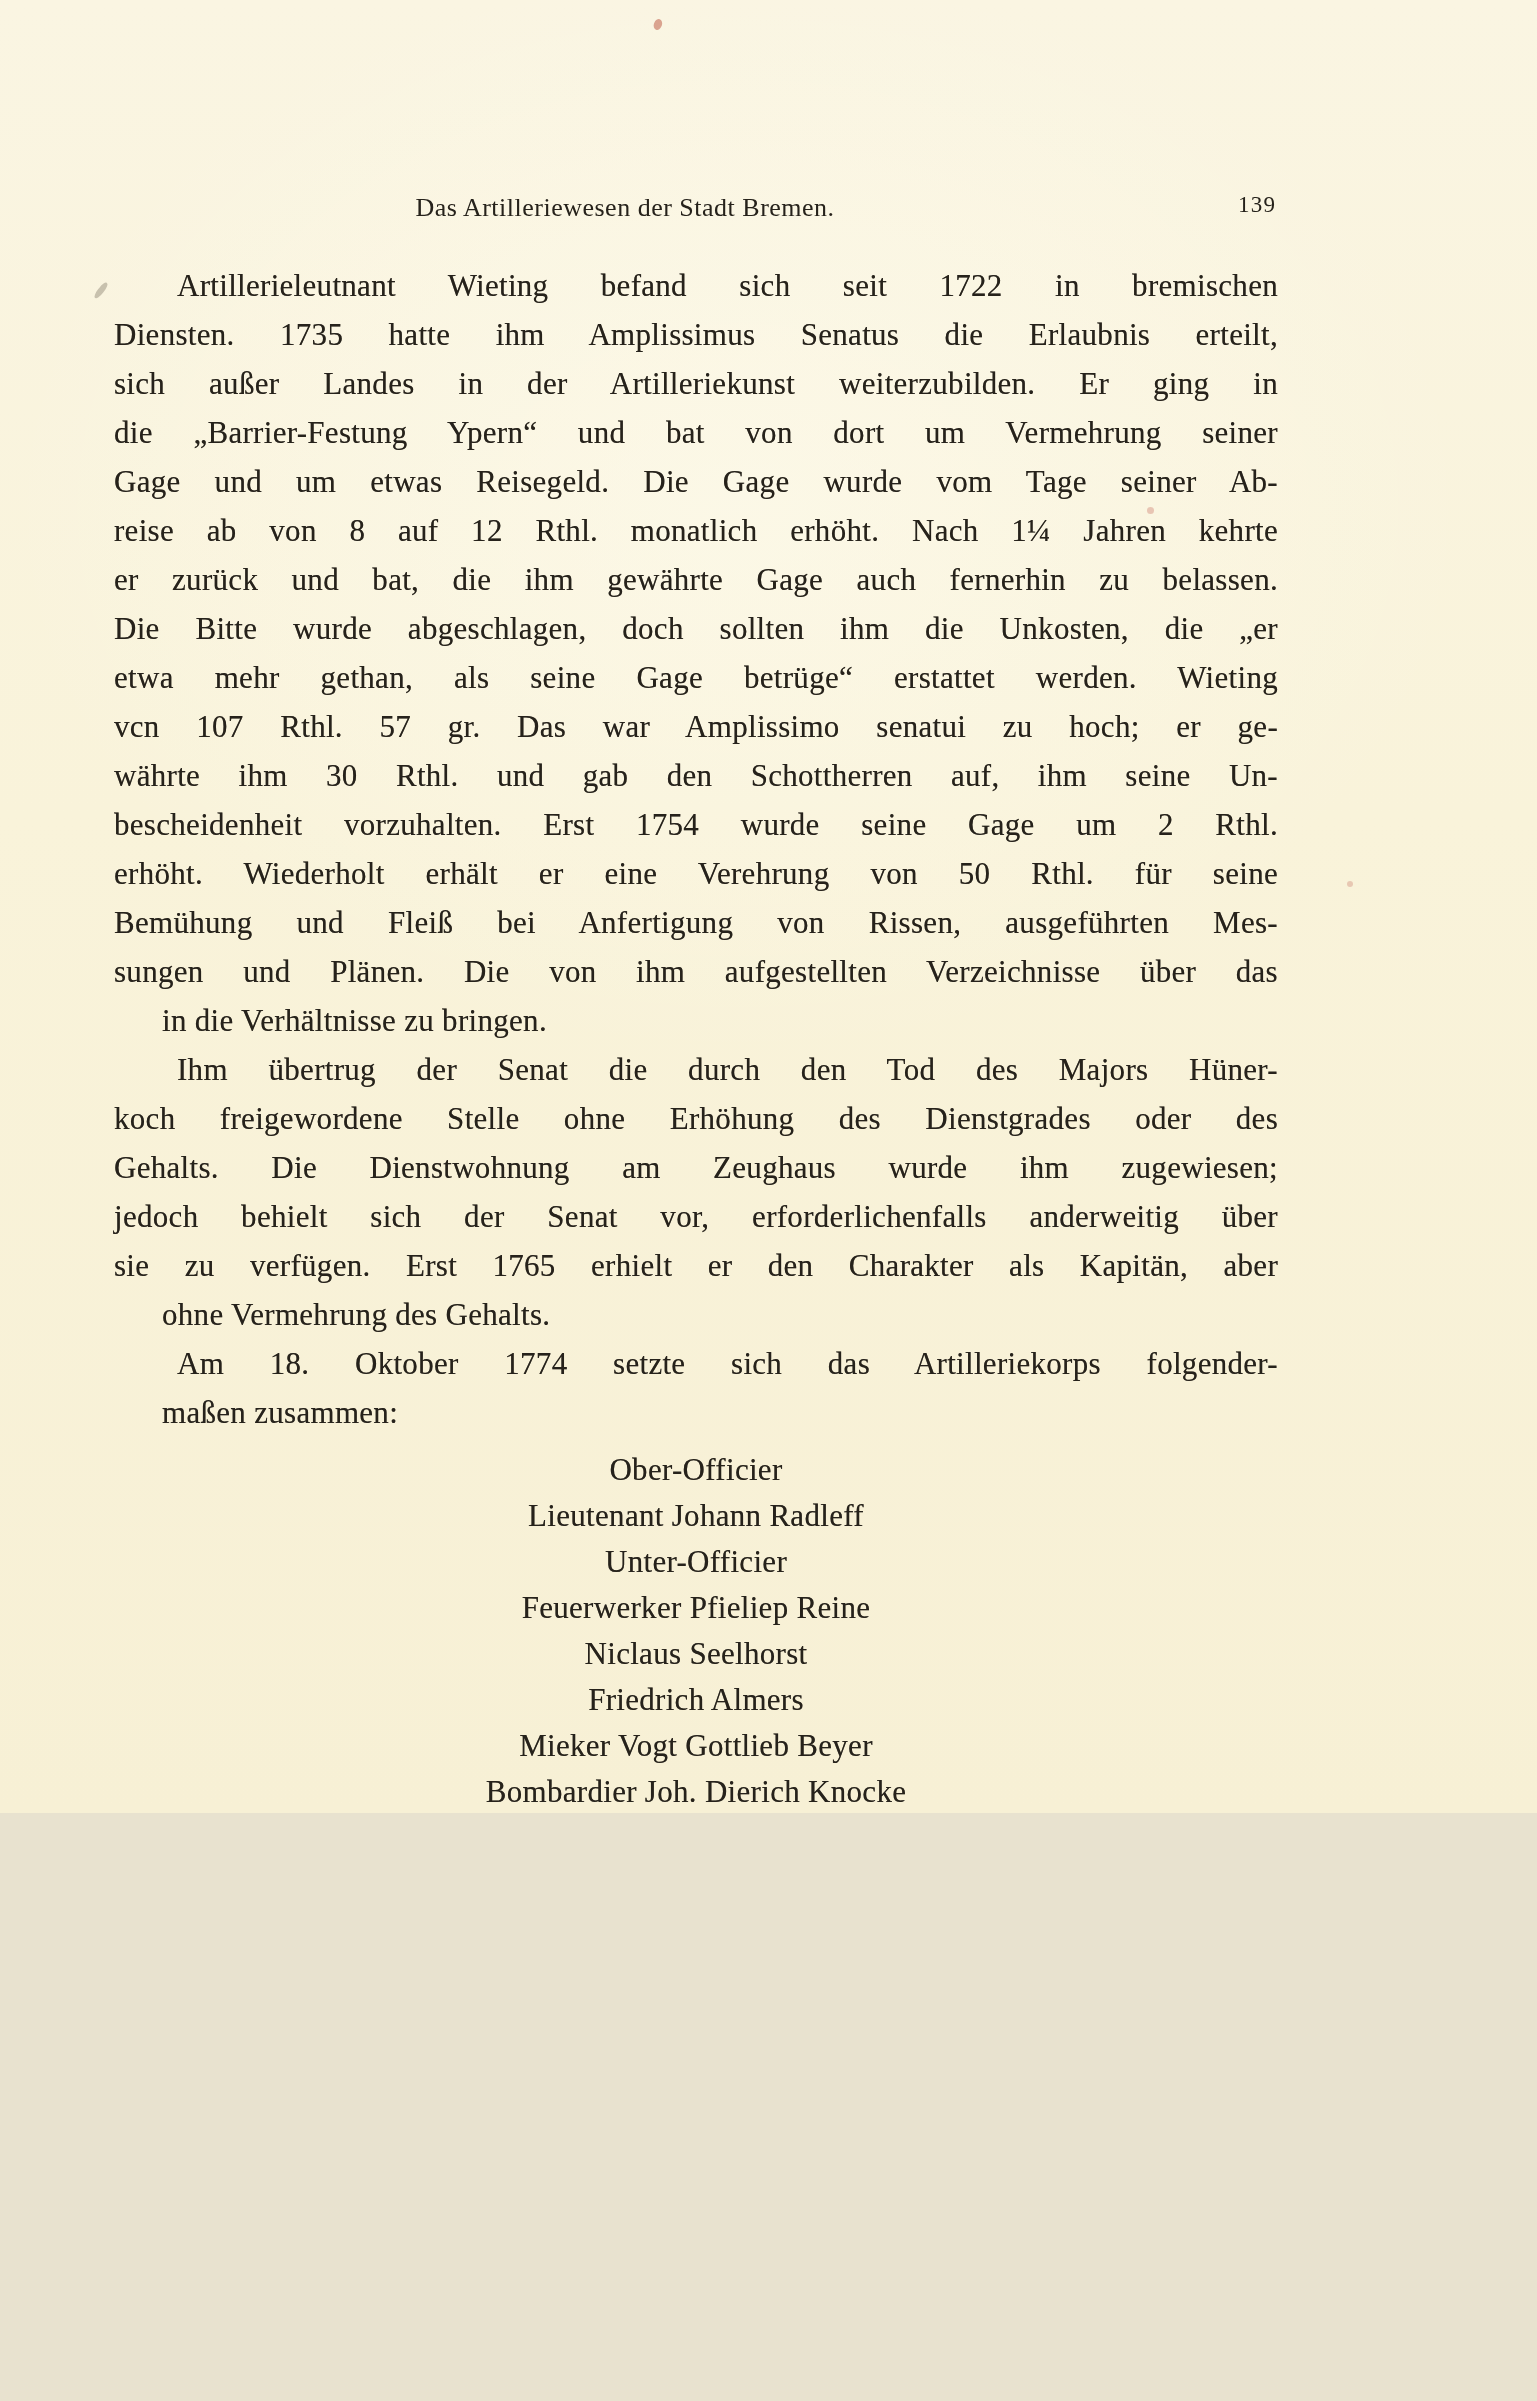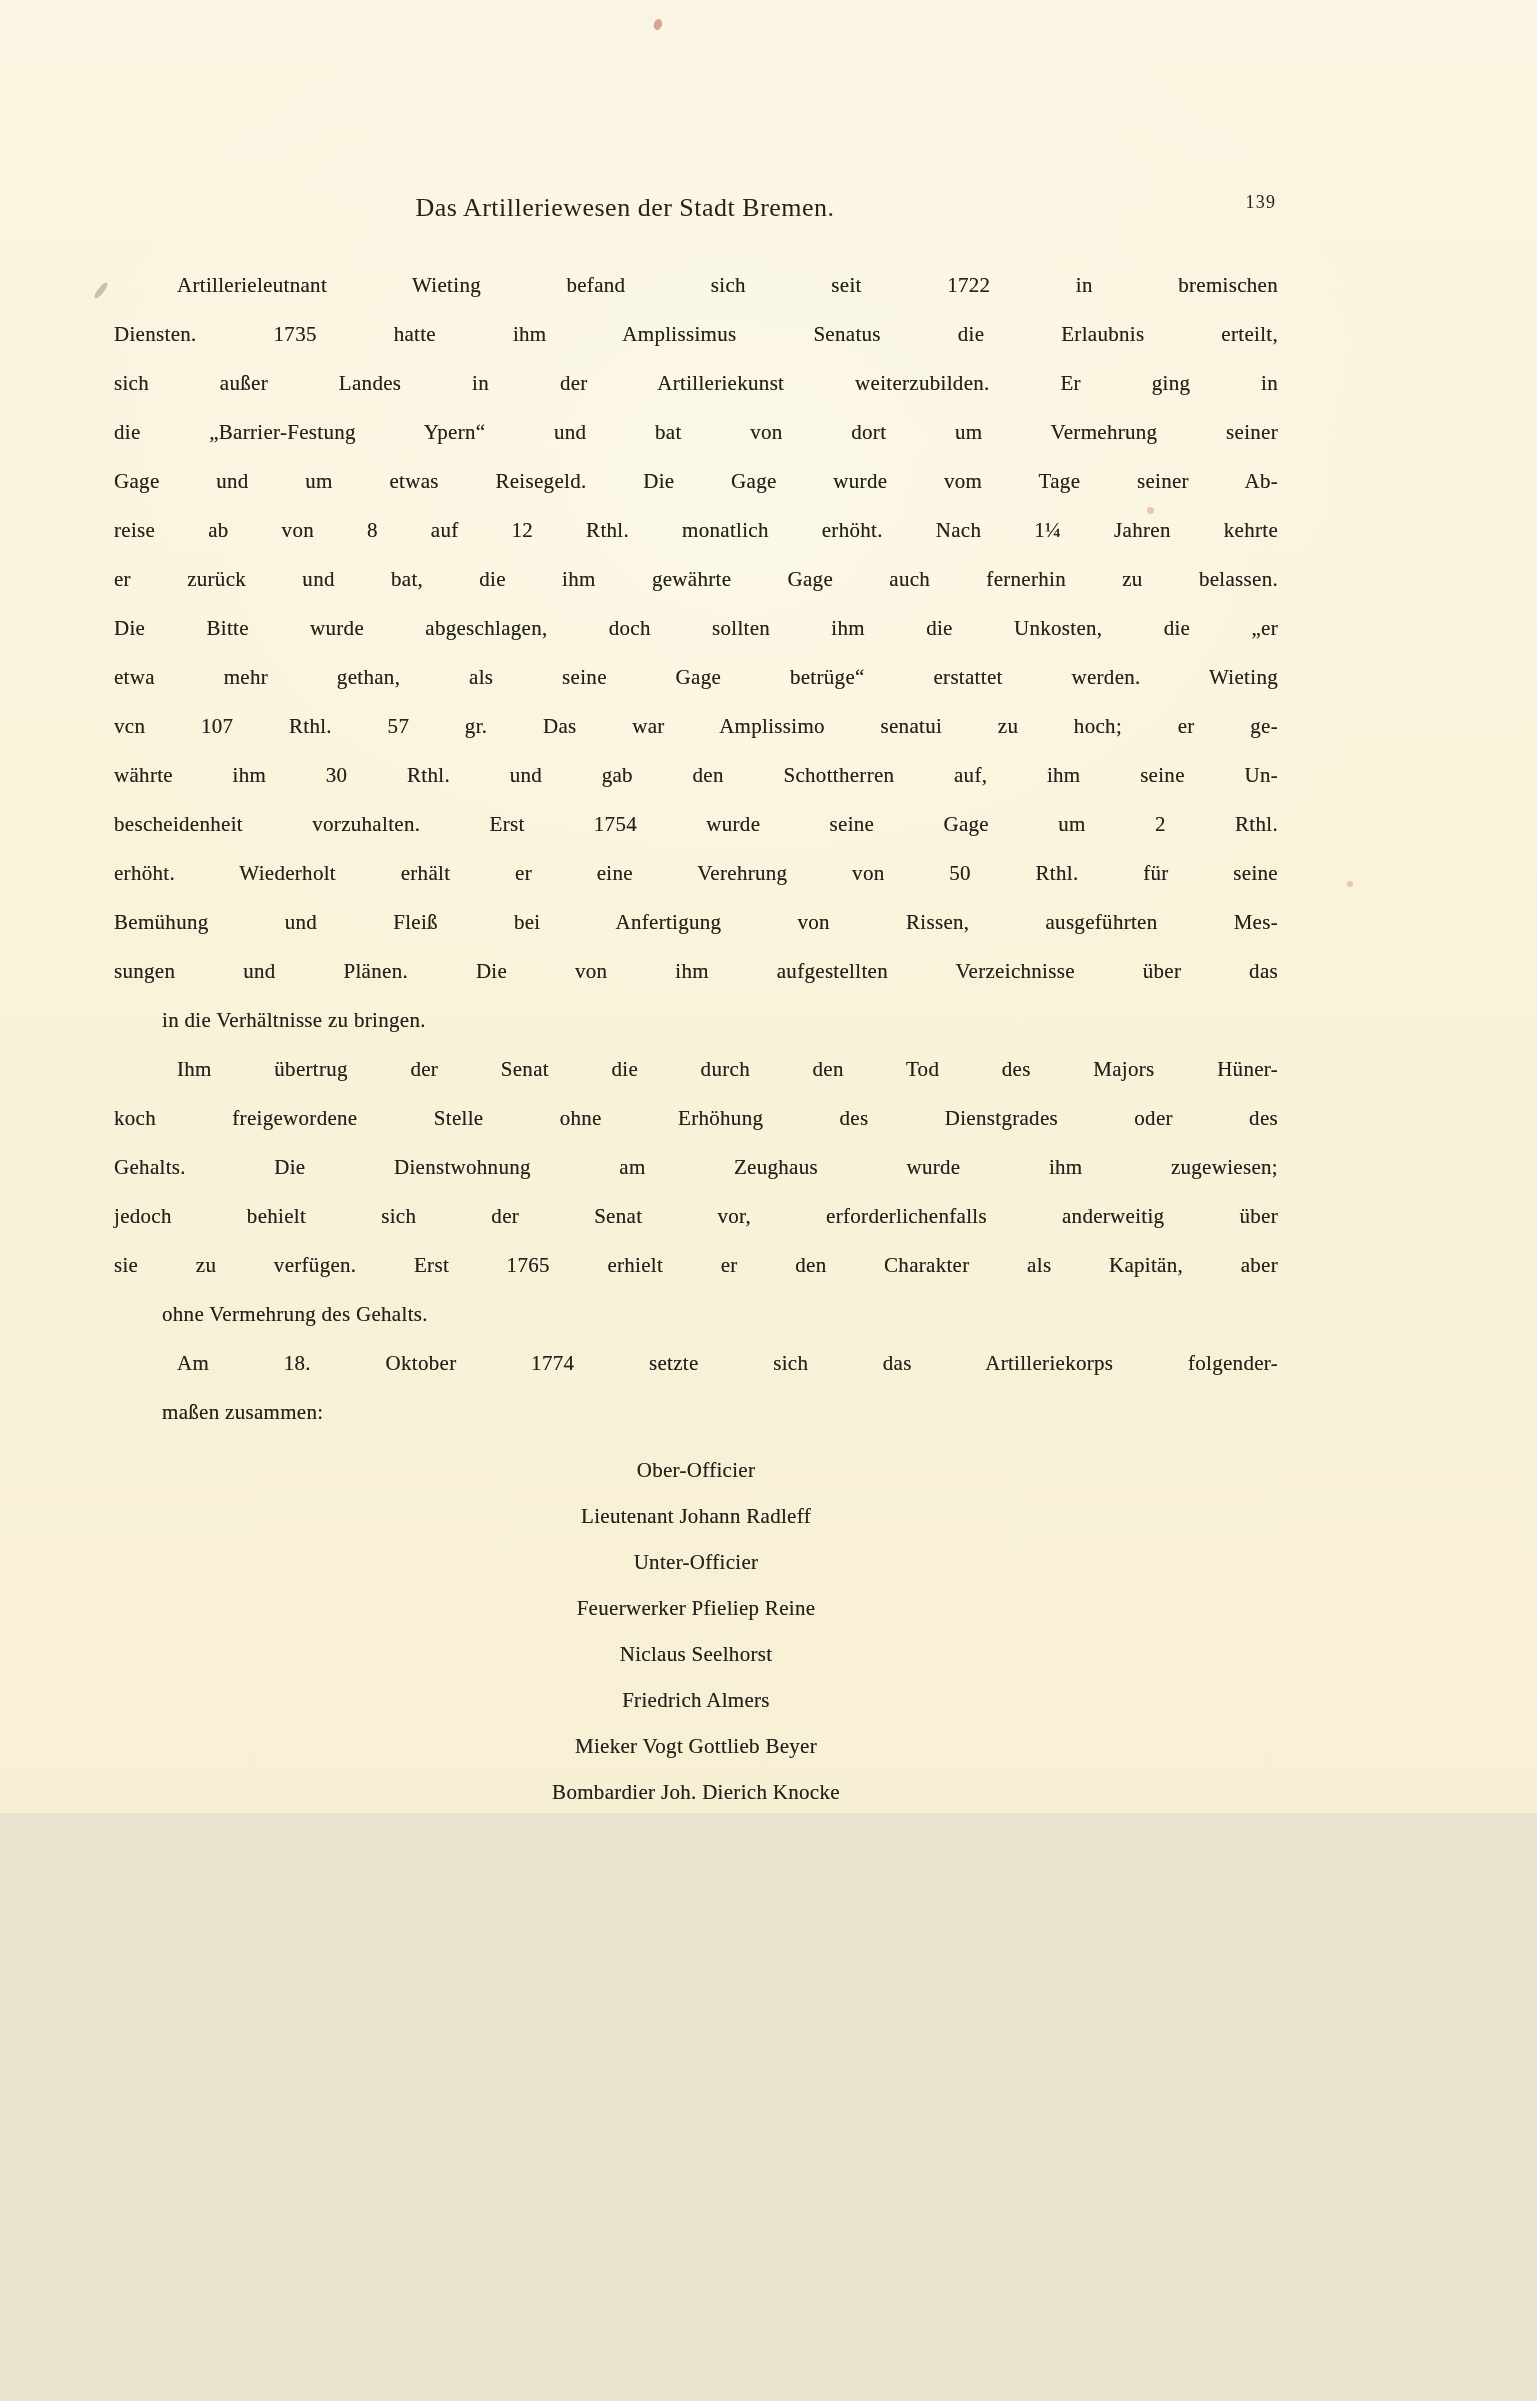--- a/index.html
+++ b/index.html
@@ -27,29 +27,29 @@
     left: 511px;
     top: 0;
     transform: translateX(-50%);
     white-space: nowrap;
     letter-spacing: 0.5px;
   }
   .page-num {
     position: absolute;
     right: 1.7px;
     top: -0.9px;
-    font-size: 18px;
+    font-size: 23px;
     letter-spacing: 1.3px;
   }
   .body-text {
     position: absolute;
     left: 114px;
     top: 261px;
     width: 1164px;
-    font-size: 21px;
+    font-size: 31px;
     line-height: 49px;
     letter-spacing: 0.3px;
     text-shadow: 0 0 0.6px rgba(45,40,32,0.55);
   }
   .line {
     text-align: justify;
     text-align-last: justify;
   }
   .line.last { text-align-last: left; margin-left: 48px; }
   .line.indent { padding-left: 63px; }

